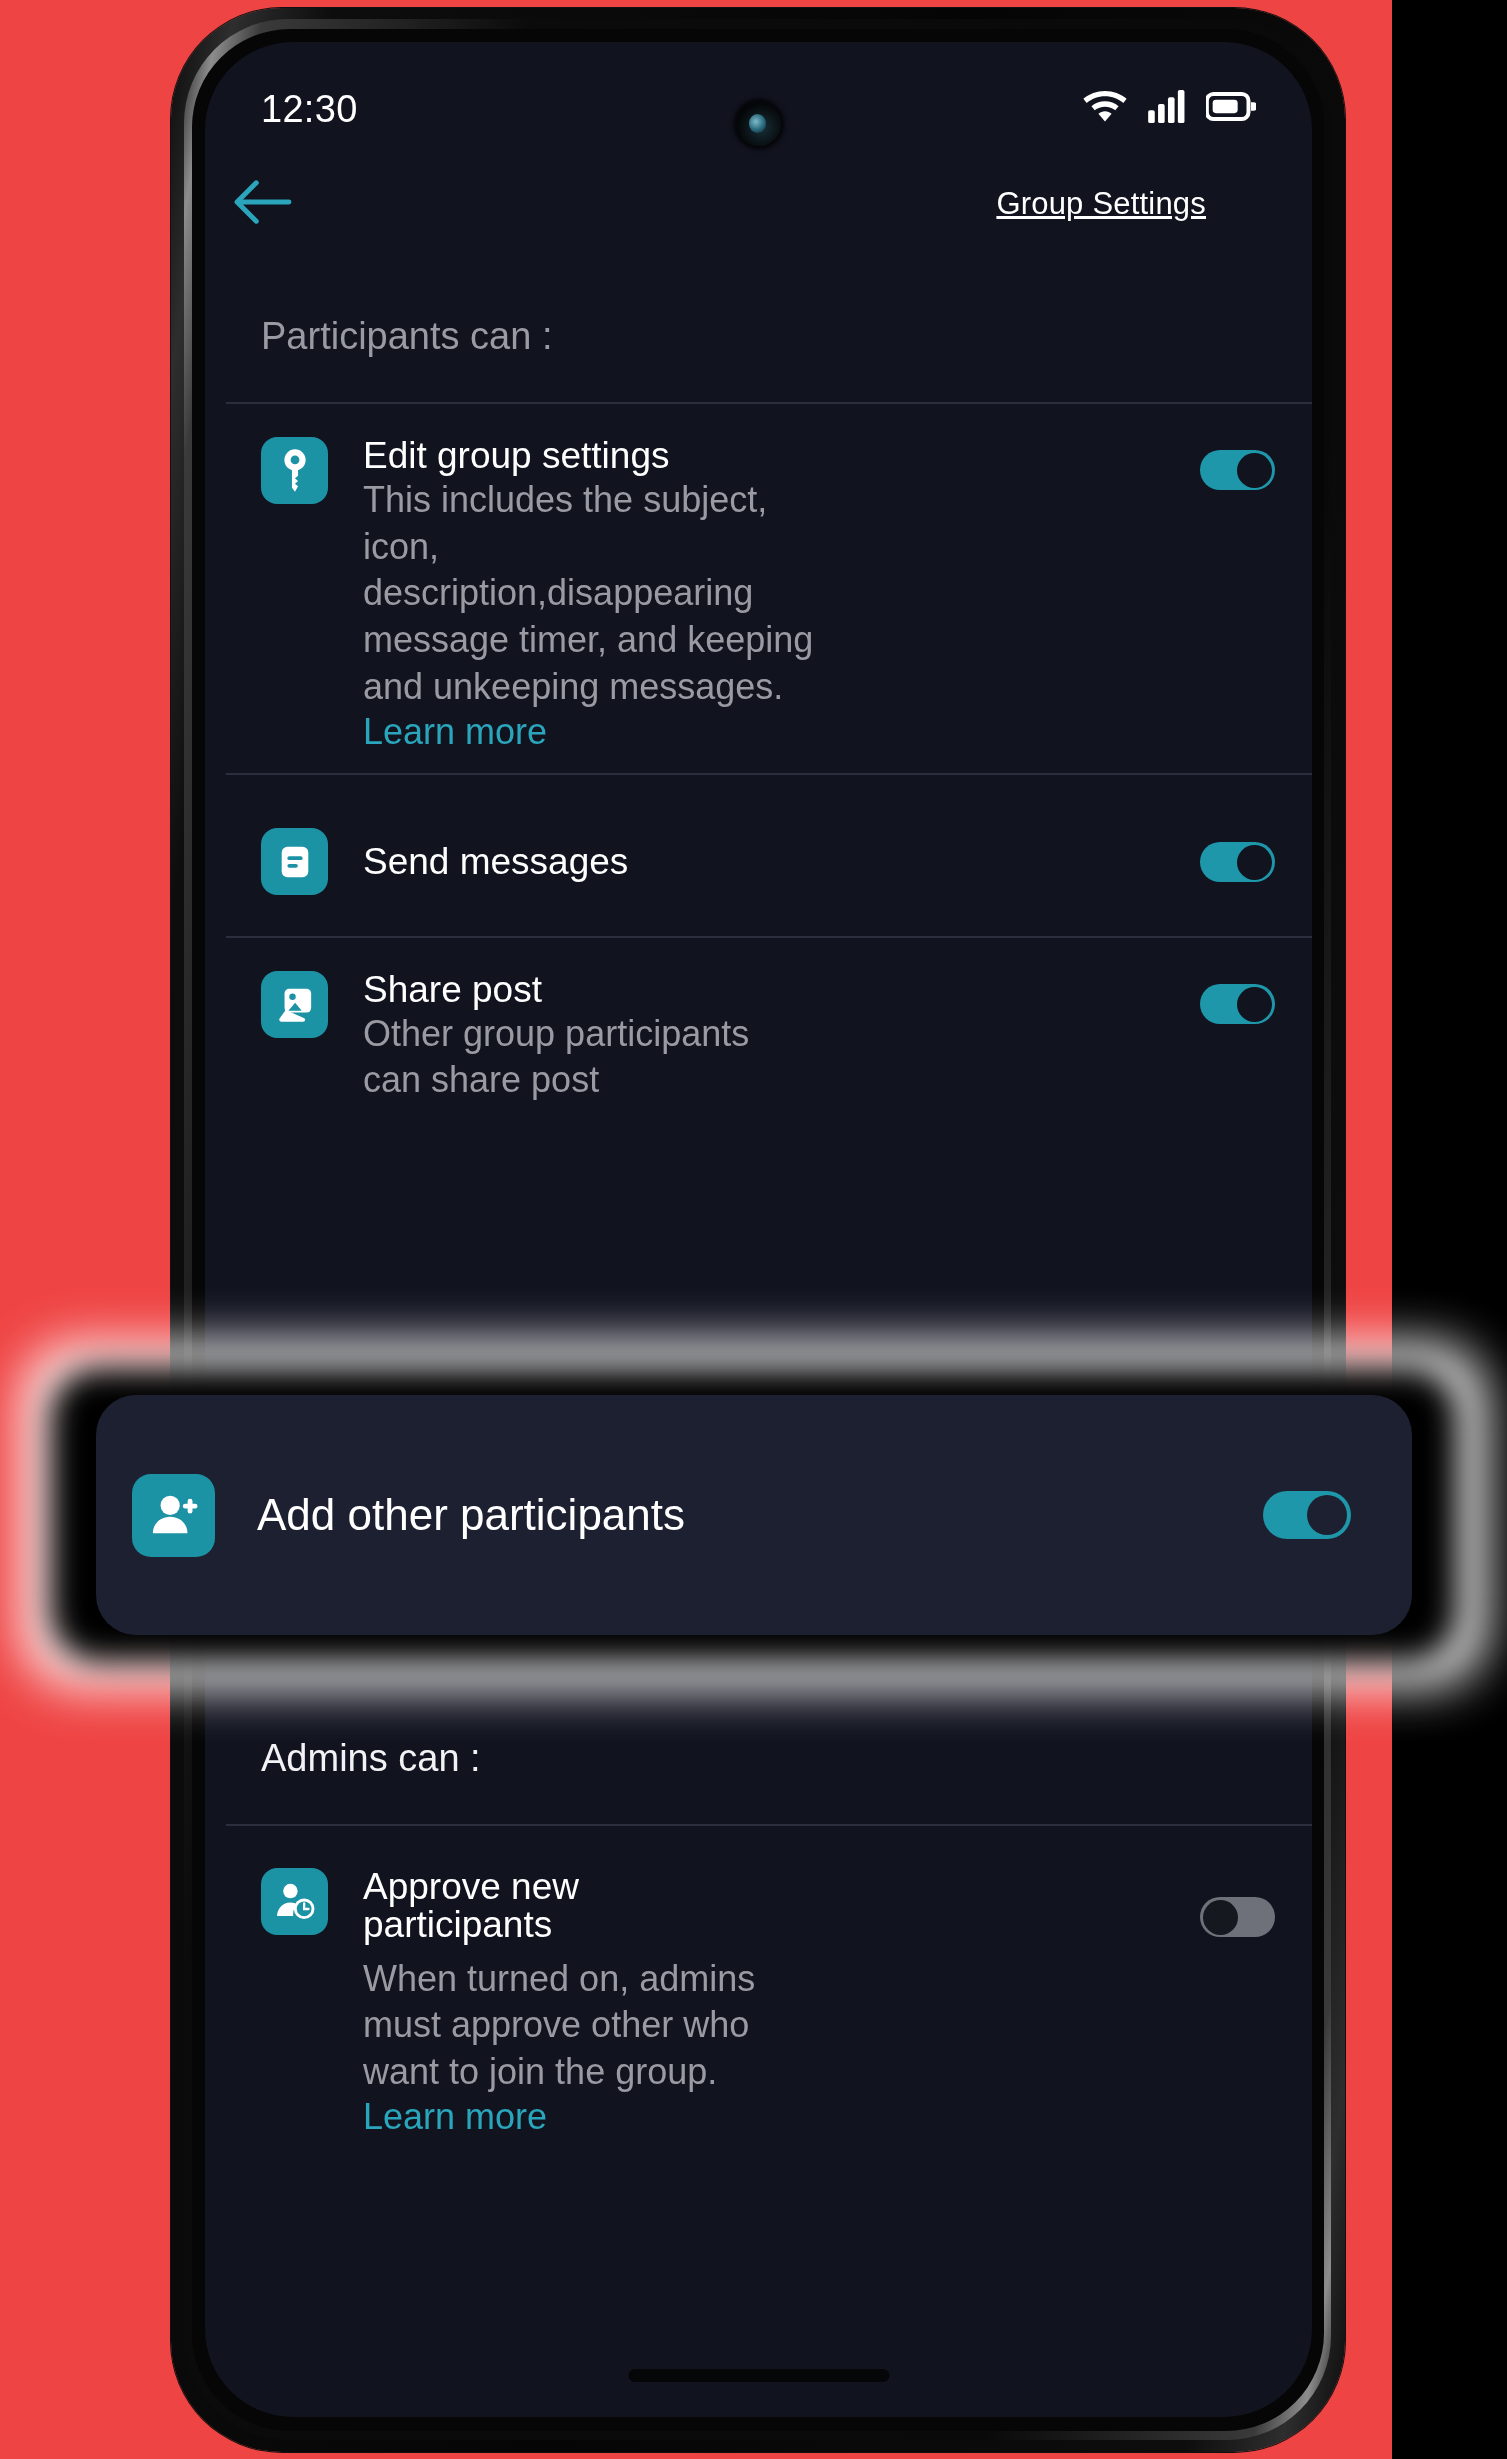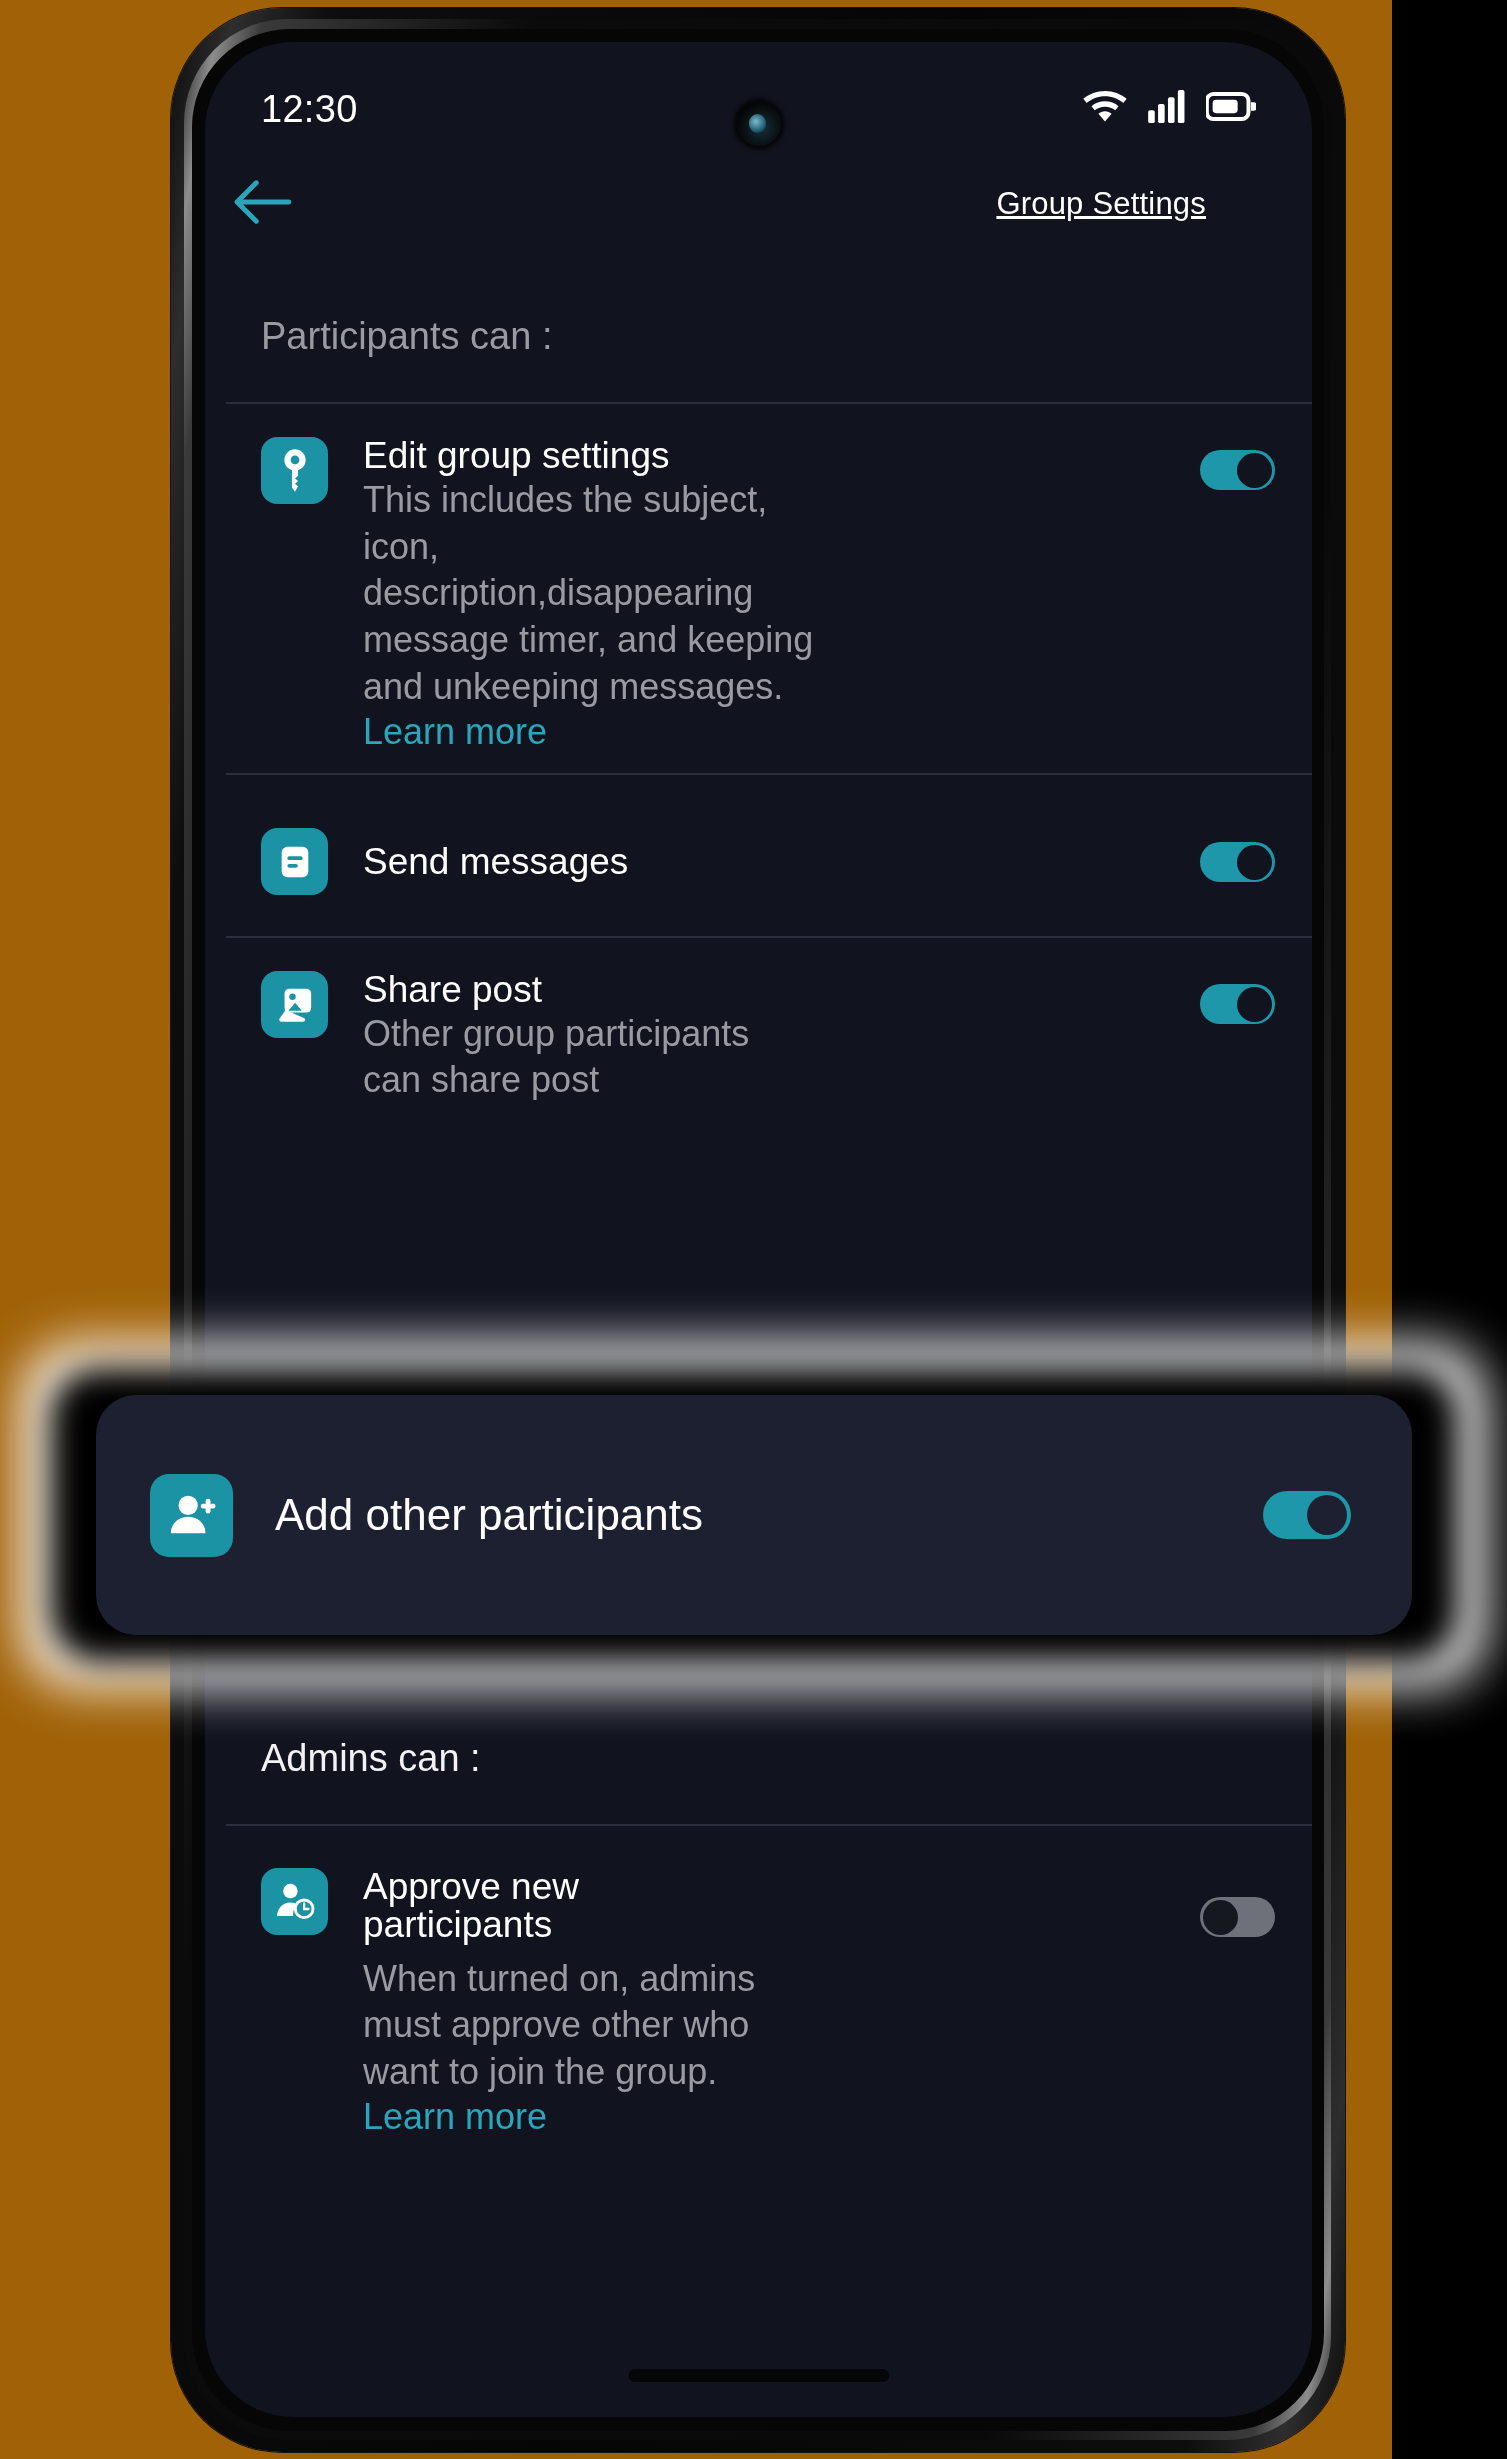--- a/index.html
+++ b/index.html
@@ -2,21 +2,21 @@
 <html><head>
 <meta charset="utf-8">
 <style>
   * { margin:0; padding:0; box-sizing:border-box; }
   html,body{
     width:1507px; height:2459px;
     background:#000000;
     font-family:"Liberation Sans", sans-serif;
     overflow:hidden;
   }
-  .stage{ position:relative; width:1392px; height:2459px; background:#a16207; }
+  .stage{ position:relative; width:1392px; height:2459px; background:#ef4444; }
 
   
   .phone-outer{
     position:absolute;
     left:171px; top:7.7px;
     width:1174px; height:2444px;
     border-radius:111px;
     background:
       linear-gradient(100deg,#0a0a0a 0%,#2e2e2e 4%,#0d0d0d 10%,#050505 50%,#0d0d0d 90%,#2e2e2e 96%,#0a0a0a 100%);
     box-shadow:0 0 0 1px #111;
@@ -170,21 +170,21 @@
     background:#000000;
     filter:blur(15.4px);
   }
   .overlay-card{
     position:absolute;
     left:96px; top:1395px;
     width:1316px; height:240px;
     border-radius:40px;
     background:#1d2030;
     display:flex; align-items:center;
-    padding:0 61px 0 54px;
+    padding:0 61px 0 36px;
   }
   .overlay-card .ov-icon{
     width:83px; height:83px; border-radius:19px; background:#1c92a5;
     display:flex; align-items:center; justify-content:center; flex:0 0 83px;
   }
   .overlay-card .ov-label{
     flex:1; color:#ffffff; font-size:44px; padding-left:42px;
   }
   .overlay-card .toggle{
     width:88px; height:48px; border-radius:24px; margin-top:0; flex:0 0 88px;

